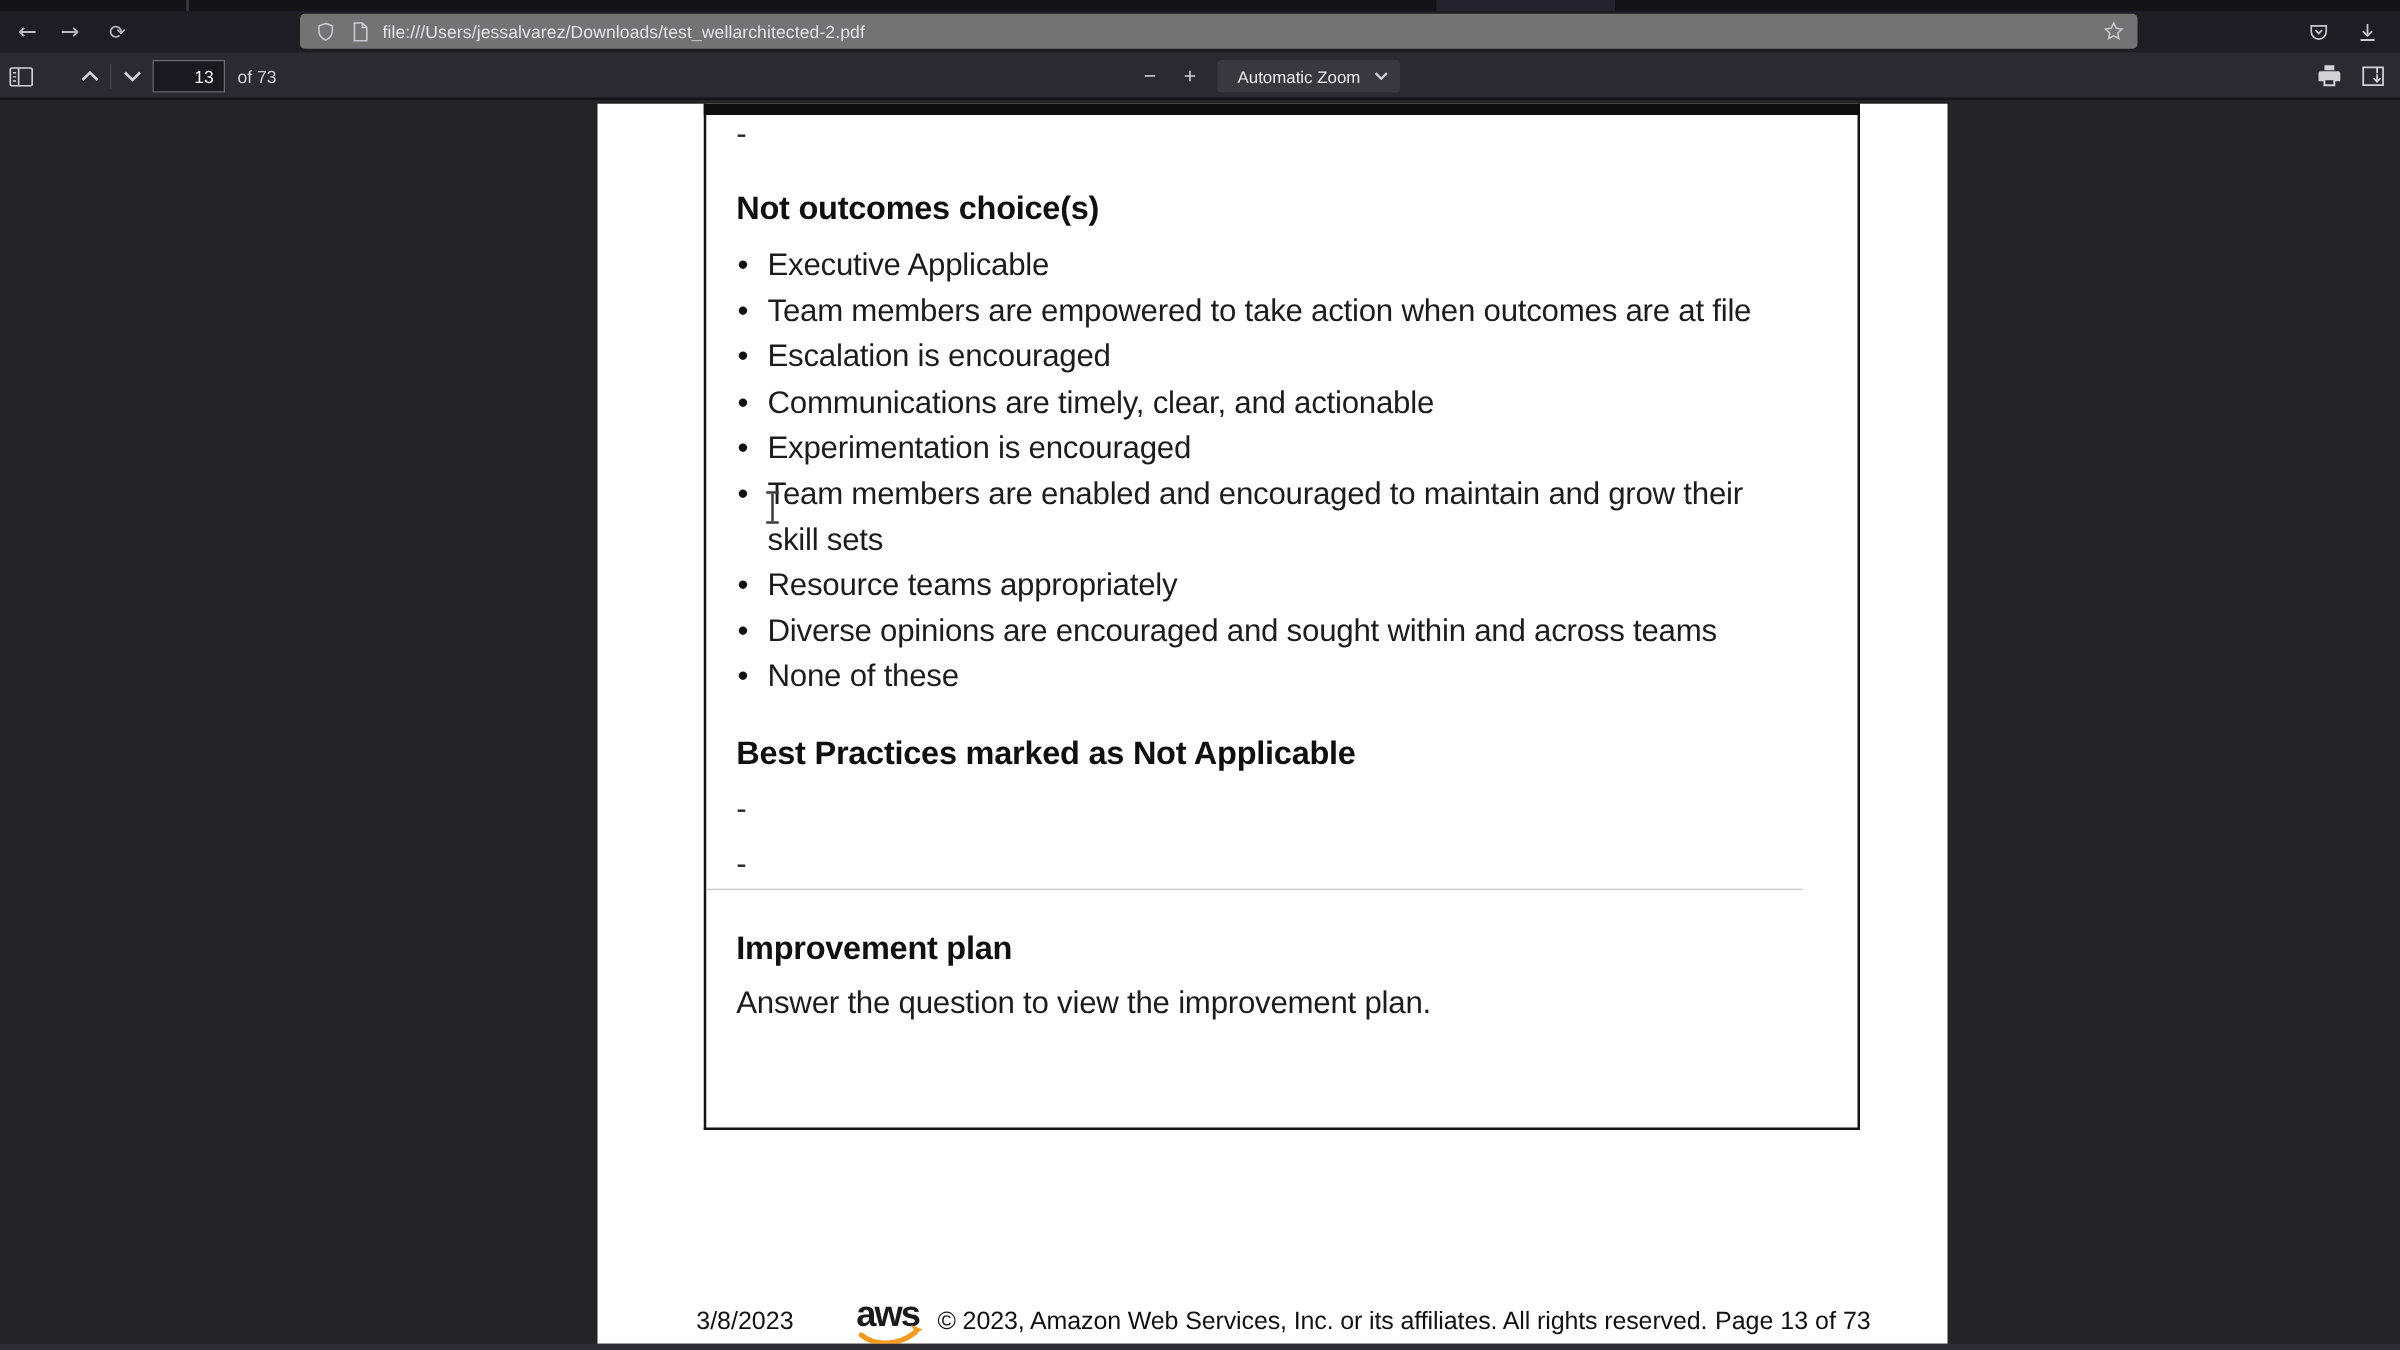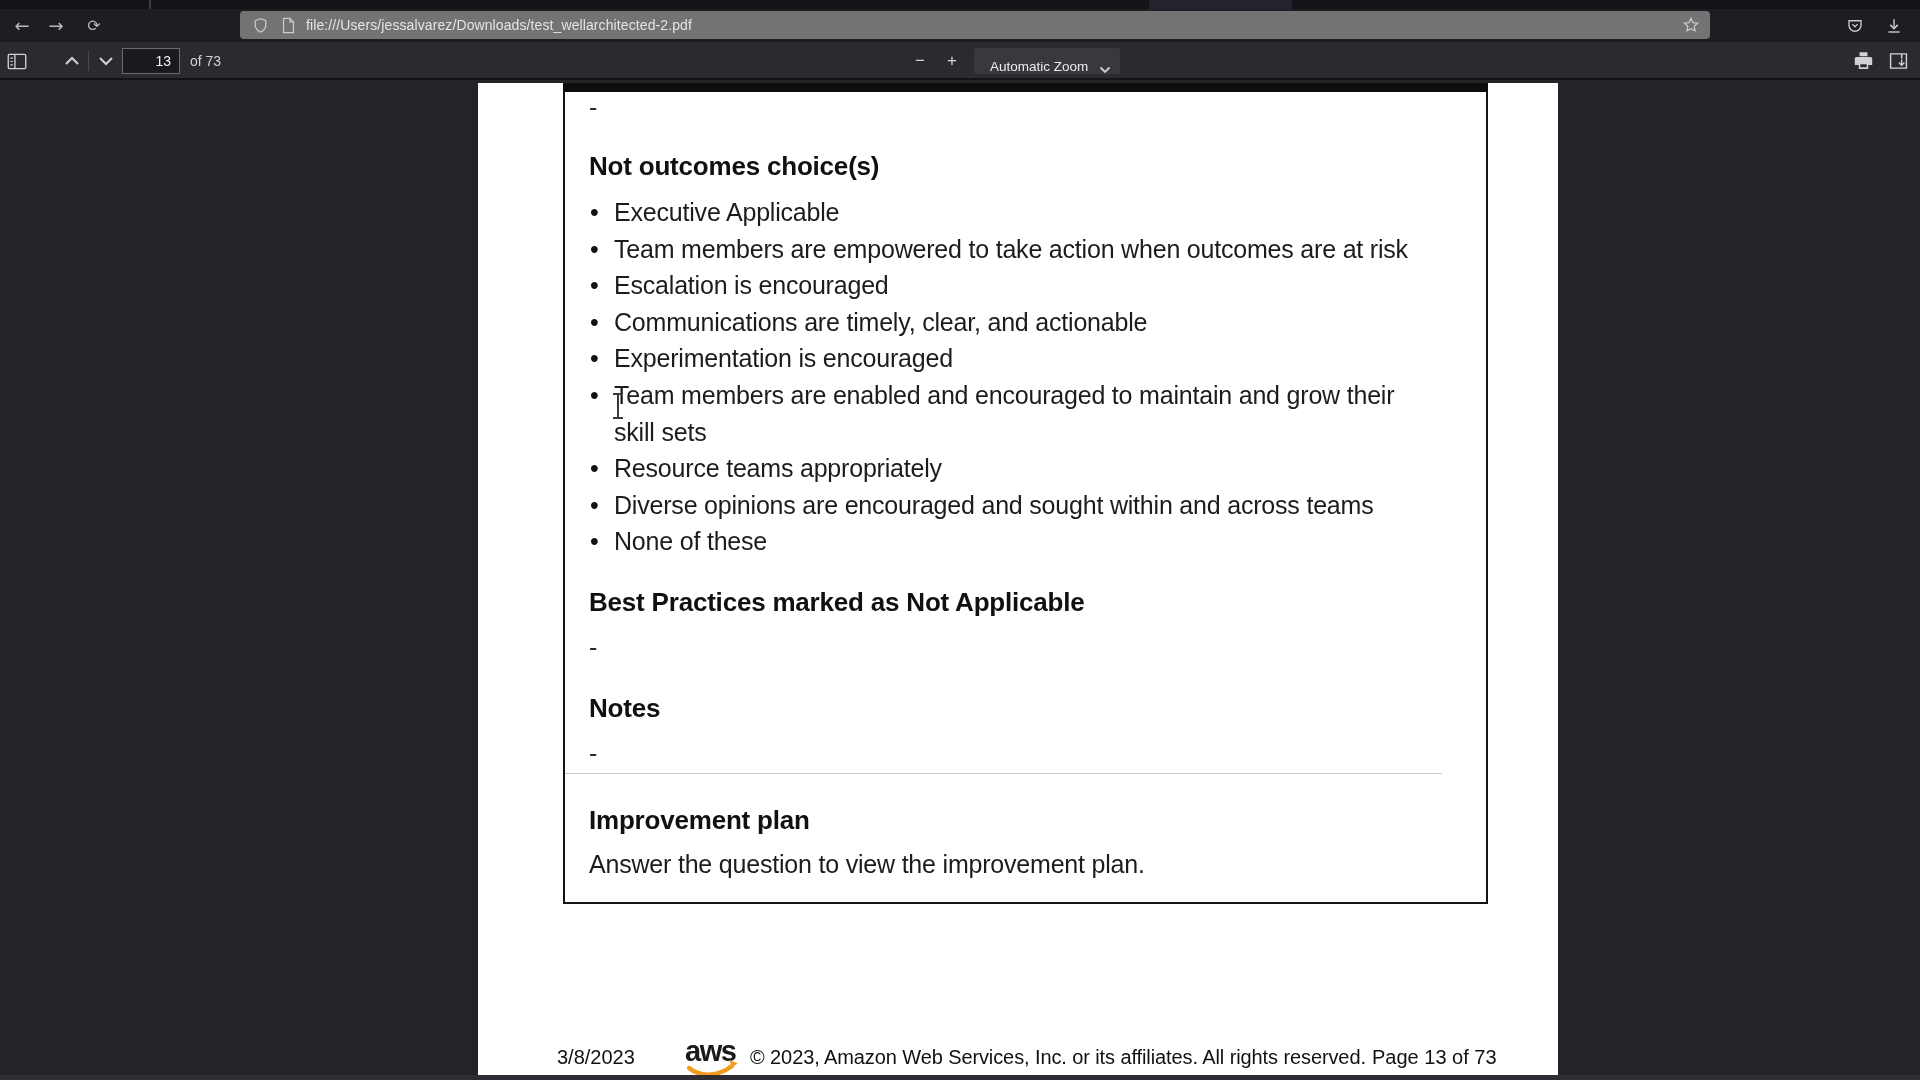--- a/index.html
+++ b/index.html
@@ -39,21 +39,21 @@
   .sidebar-btn { left:3px; }
   .prev-btn { left:58px; } .next-btn { left:92px; }
   .pt-sep { position:absolute; left:88px; top:9px; width:1px; height:20px; background:#4a4951; }
   .page-input { position:absolute; left:122px; top:6px; width:58px; height:26px; background:#1a191f;
                 border:1px solid #6a6a72; border-radius:0; color:#f4f4f6; font-size:14px;
                 text-align:right; padding-right:8px; font-family:"Liberation Sans", sans-serif; }
   .of-label { position:absolute; left:190px; top:0; height:38px; line-height:38px; color:#d2d2d6; font-size:14px; }
   .zoom-out { left:906px; } .zoom-in { left:938px; }
   .pt-btn .glyph { font-size:17px; }
   .zoom-select { position:absolute; left:974px; top:6px; width:146px; height:26px; background:#39383f;
-                 border-radius:3px; color:#ebebee; font-size:13.5px; display:flex; align-items:flex-end; }
+                 border-radius:3px; color:#ebebee; font-size:13.5px; display:flex; align-items:center; }
   .zoom-select .zs-label { margin-left:16px; flex:1; }
   .zoom-select svg { margin-right:9px; }
   .print-btn { left:1849px; } .save-btn { left:1884px; }
 
   
   .viewer { position:absolute; top:80px; left:0; width:1920px; height:995px; background:#242428; overflow:hidden; }
   .page { position:absolute; left:478px; top:3px; width:1080px; height:997px; background:#ffffff;
           color:#1c1c1c; }
   .docbox { position:absolute; left:85px; top:0; width:925px; height:821px;
             border-left:2px solid #141414; border-right:2px solid #141414; border-bottom:2px solid #141414; }
@@ -187,33 +187,32 @@
   <div class="viewer">
     <div class="page">
 
       <div class="docbox">
         <div class="topbar"></div>
         <div class="content">
           <p class="dash">-</p>
           <h2 class="h-notsel">Not outcomes choice(s)</h2>
           <ul>
               <li>Executive Applicable</li>
-              <li>Team members are empowered to take action when outcomes are at risk</li>
+              <li>Team members are empowered to take action when outcomes are at file</li>
               <li>Escalation is encouraged</li>
               <li>Communications are timely, clear, and actionable</li>
               <li>Experimentation is encouraged</li>
               <li>Team members are enabled and encouraged to maintain and grow their
 skill sets</li>
               <li>Resource teams appropriately</li>
               <li>Diverse opinions are encouraged and sought within and across teams</li>
               <li>None of these</li>
             </ul>
           <h2 class="h-bp">Best Practices marked as Not Applicable</h2>
           <p class="dash dash-bp">-</p>
-          <h2 class="h-notes">Notes</h2>
           <p class="dash dash-notes">-</p>
           <hr>
           <h2 class="h-ip">Improvement plan</h2>
           <p class="ip-body">Answer the question to view the improvement plan.</p>
         </div>
       </div>
 
       <div class="pfooter">
         <span class="f-date">3/8/2023</span>
         <svg class="f-logo icon" width="60" height="52" viewBox="0 0 60 52">

